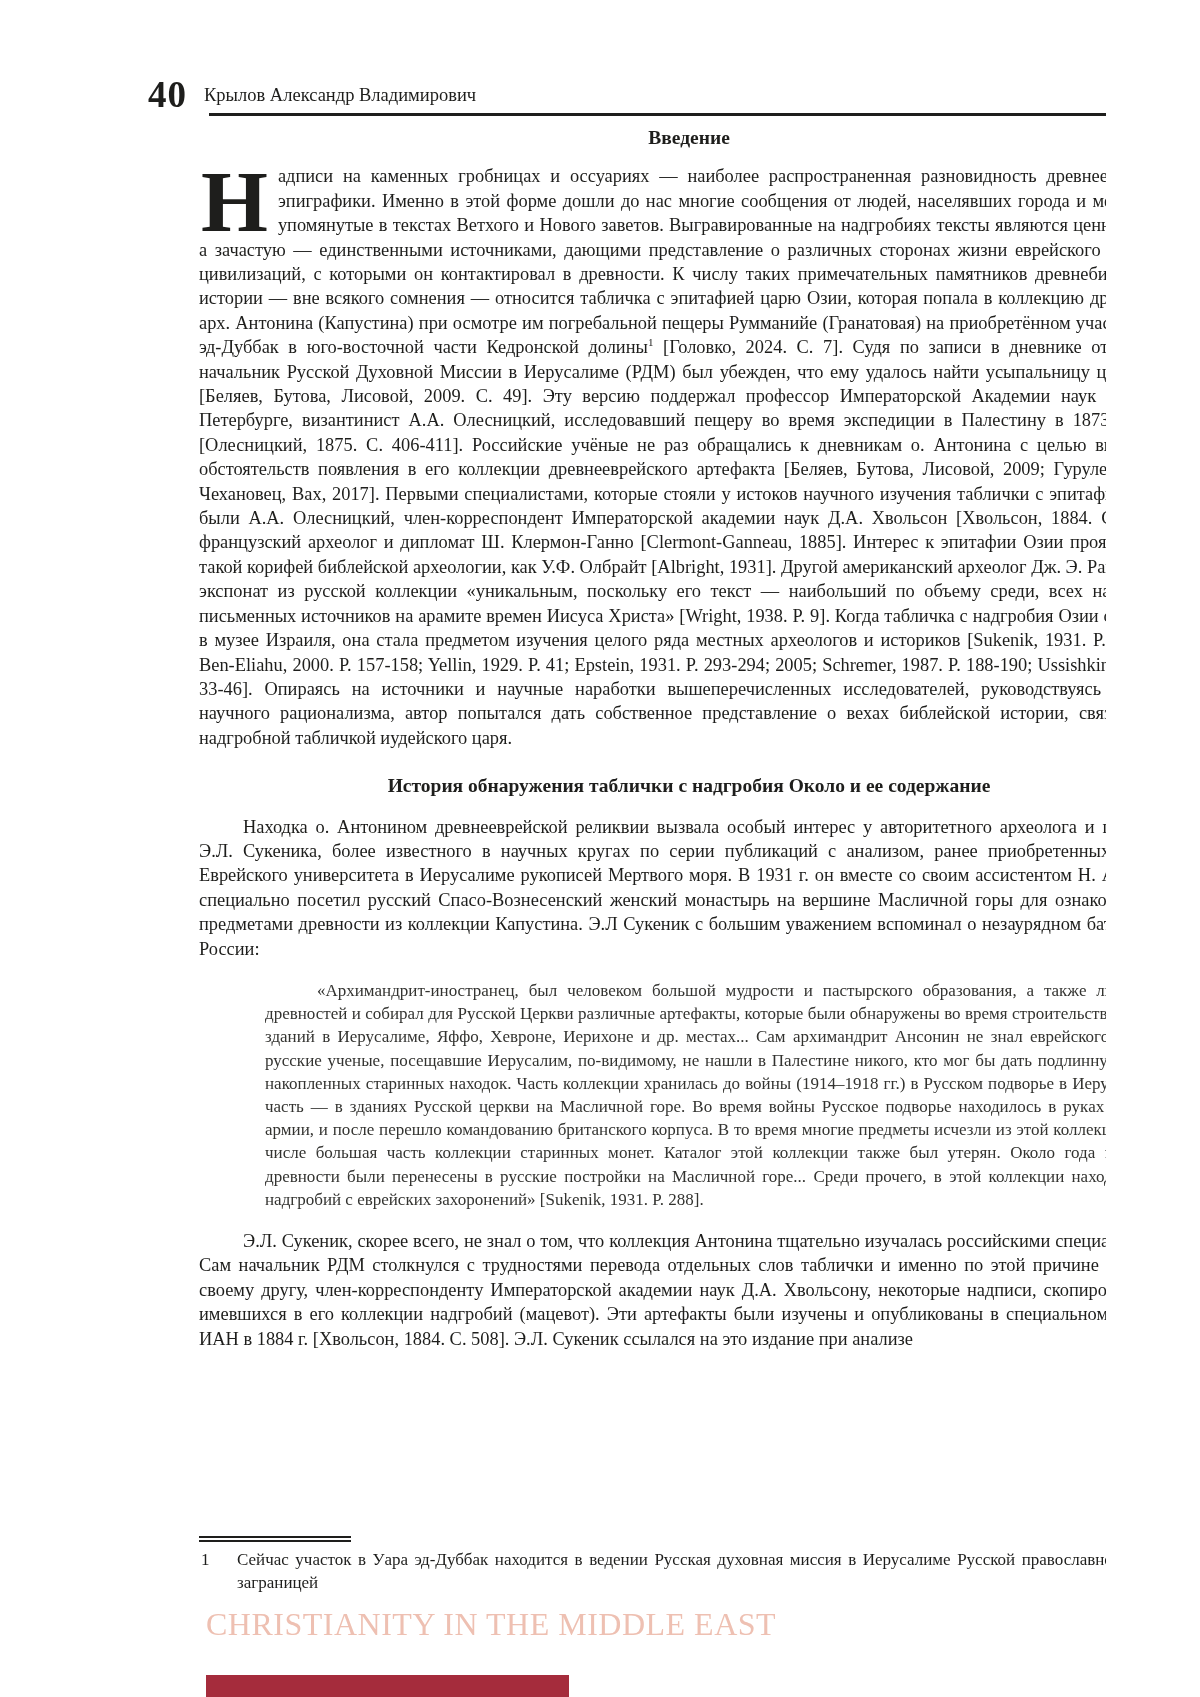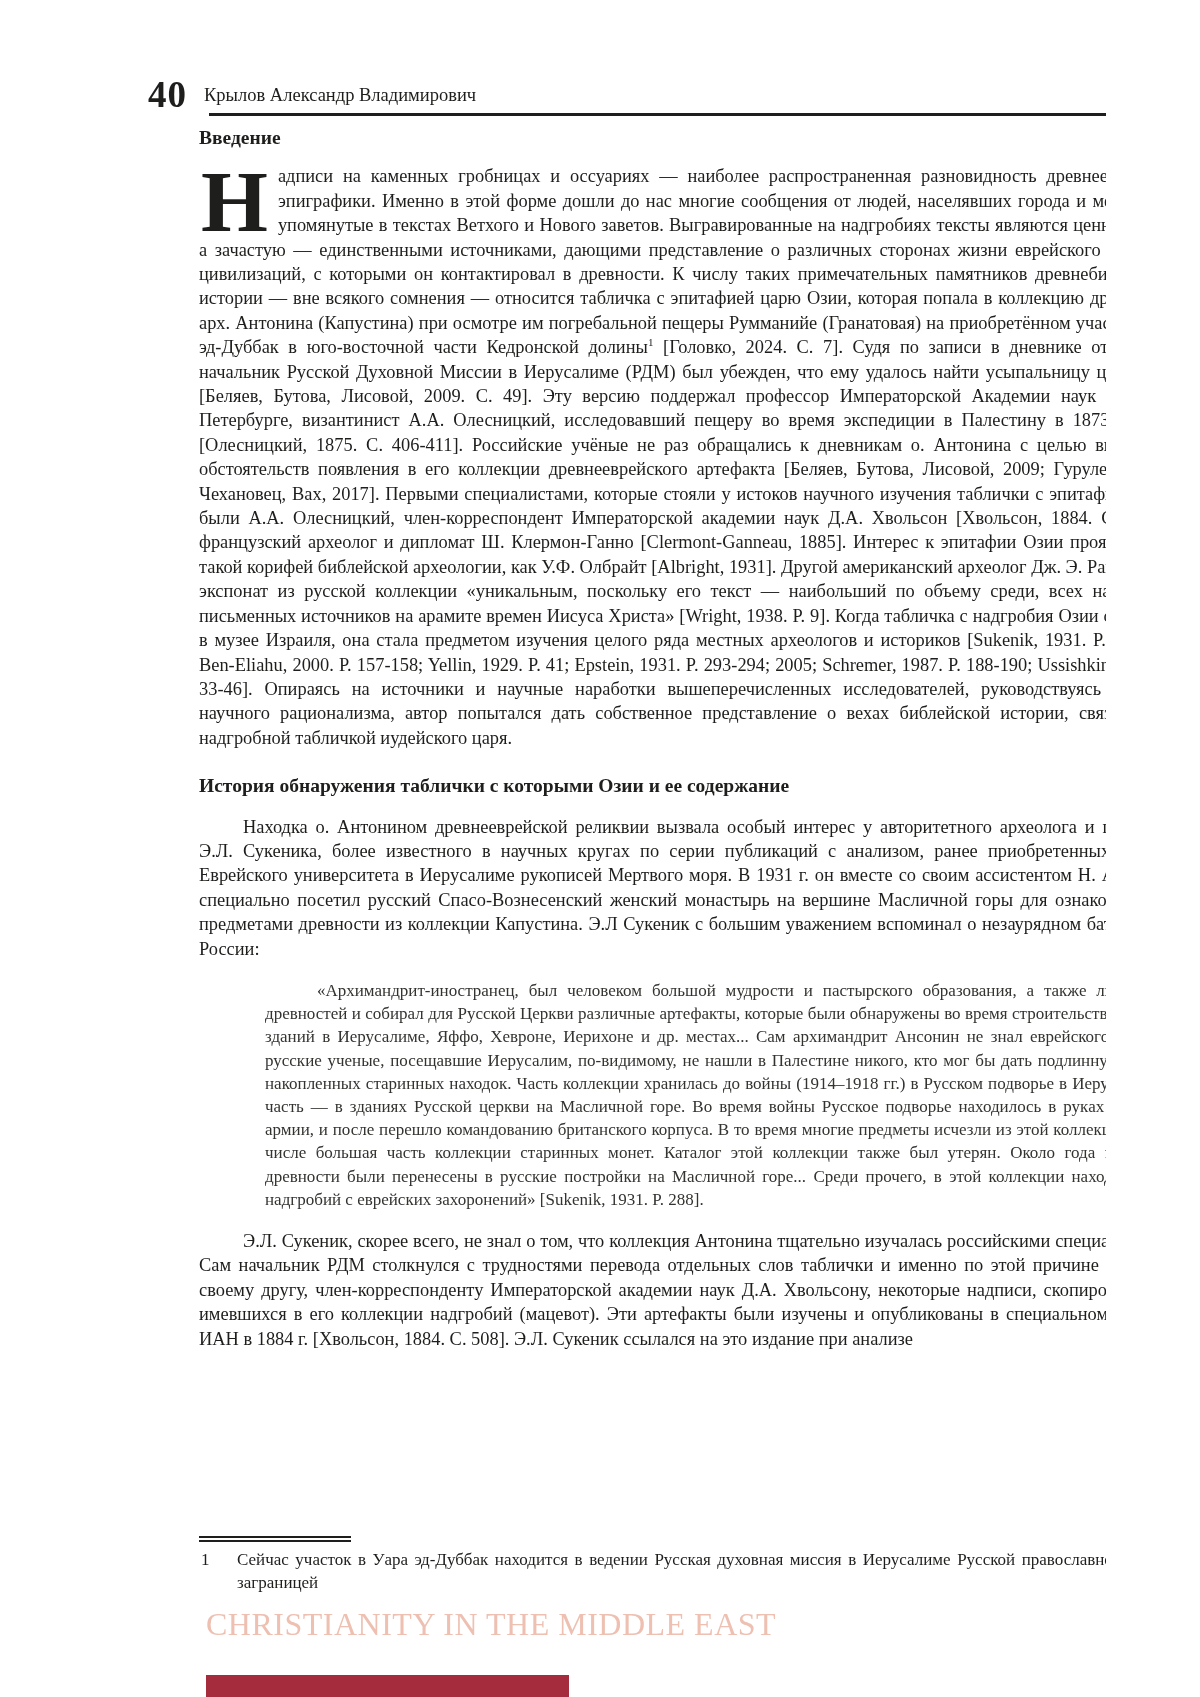--- a/index.html
+++ b/index.html
@@ -32,21 +32,21 @@
   }
   .header-rule{
     position:absolute;top:113px;left:115px;width:970px;
     border-top:3px solid var(--rule);
   }
   
   .content{
     position:absolute;top:126px;left:105px;width:980px;
   }
   .section-heading{
-    font-weight:bold;
+    text-align:center;font-weight:bold;
     font-size:19.5px;line-height:1.25;
     margin:0 0 14px 0;
   }
   .section-heading.second{margin:24px 0 16px 0;}
   p.body{
     font-size:18.4px;line-height:24.4px;
     text-align:justify;margin:0;
   }
   p.body.indent{text-indent:44px;}
   .dropcap{
@@ -108,21 +108,21 @@
   <div class="page-number">40</div>
   <div class="running-head">Крылов Александр Владимирович</div>
   <div class="header-rule"></div>
 
   <div class="content">
 
     <h1 class="section-heading">Введение</h1>
 
     <p class="body"><span class="dropcap">Н</span><span>адписи на каменных гробницах и оссуариях — наиболее распространенная разновидность древнееврейской эпиграфики. Именно в этой форме дошли до нас многие сообщения от людей, населявших города и местности, упомянутые в текстах Ветхого и Нового заветов. Выгравированные на надгробиях тексты являются ценнейшими, а зачастую — единственными источниками, дающими представление о различных сторонах жизни еврейского народа и цивилизаций, с которыми он контактировал в древности. К числу таких примечательных памятников древнебиблейской истории — вне всякого сомнения — относится табличка с эпитафией царю Озии, которая попала в коллекцию древностей арх. Антонина (Капустина) при осмотре им погребальной пещеры Румманийе (Гранатовая) на приобретённом участке Уара эд-Дуббак в юго-восточной части Кедронской долины</span><sup class="fn-ref">1</sup><span> [Головко, 2024. С. 7]. Судя по записи в дневнике от 1885 г., начальник Русской Духовной Миссии в Иерусалиме (РДМ) был убежден, что ему удалось найти усыпальницу царя Озии [Беляев, Бутова, Лисовой, 2009. С. 49]. Эту версию поддержал профессор Императорской Академии наук в Санкт-Петербурге, византинист А.А. Олесницкий, исследовавший пещеру во время экспедиции в Палестину в 1873-1874 гг. [Олесницкий, 1875. С. 406-411]. Российские учёные не раз обращались к дневникам о. Антонина с целью выяснения обстоятельств появления в его коллекции древнееврейского артефакта [Беляев, Бутова, Лисовой, 2009; Гурулева, 2007; Чехановец, Вах, 2017]. Первыми специалистами, которые стояли у истоков научного изучения таблички с эпитафией Озии были А.А. Олесницкий, член-корреспондент Императорской академии наук Д.А. Хвольсон [Хвольсон, 1884. С. 508] и французский археолог и дипломат Ш. Клермон-Ганно [Clermont-Ganneau, 1885]. Интерес к эпитафии Озии проявил даже такой корифей библейской археологии, как У.Ф. Олбрайт [Albright, 1931]. Другой американский археолог Дж. Э. Райт назвал экспонат из русской коллекции «уникальным, поскольку его текст — наибольший по объему среди, всех найденных письменных источников на арамите времен Иисуса Христа» [Wright, 1938. P. 9]. Когда табличка с надгробия Озии оказалась в музее Израиля, она стала предметом изучения целого ряда местных археологов и историков [Sukenik, 1931. P. 288-292; Ben-Eliahu, 2000. P. 157-158; Yellin, 1929. P. 41; Epstein, 1931. P. 293-294; 2005; Schremer, 1987. P. 188-190; Ussishkin, 1970. P. 33-46]. Опираясь на источники и научные наработки вышеперечисленных исследователей, руководствуясь методом научного рационализма, автор попытался дать собственное представление о вехах библейской истории, связанных с надгробной табличкой иудейского царя.</span></p>
 
-    <h2 class="section-heading second">История обнаружения таблички с которыми Озии и ее содержание</h2>
+    <h2 class="section-heading second">История обнаружения таблички с надгробия Около и ее содержание</h2>
 
     <p class="body indent">Находка о. Антонином древнееврейской реликвии вызвала особый интерес у авторитетного археолога и гебраиста Э.Л. Сукеника, более известного в научных кругах по серии публикаций с анализом, ранее приобретенных им для Еврейского университета в Иерусалиме рукописей Мертвого моря. В 1931 г. он вместе со своим ассистентом Н. Авигадом специально посетил русский Спасо-Вознесенский женский монастырь на вершине Масличной горы для ознакомления с предметами древности из коллекции Капустина. Э.Л Сукеник с большим уважением вспоминал о незаурядном батюшке из России:</p>
 
     <blockquote class="quote">«Архимандрит-иностранец, был человеком большой мудрости и пастырского образования, а также любителем древностей и собирал для Русской Церкви различные артефакты, которые были обнаружены во время строительства русских зданий в Иерусалиме, Яффо, Хевроне, Иерихоне и др. местах... Сам архимандрит Ансонин не знал еврейского языка, а русские ученые, посещавшие Иерусалим, по-видимому, не нашли в Палестине никого, кто мог бы дать подлинную оценку накопленных старинных находок. Часть коллекции хранилась до войны (1914–1918 гг.) в Русском подворье в Иерусалиме, а часть — в зданиях Русской церкви на Масличной горе. Во время войны Русское подворье находилось в руках турецкой армии, и после перешло командованию британского корпуса. В то время многие предметы исчезли из этой коллекции, в том числе большая часть коллекции старинных монет. Каталог этой коллекции также был утерян. Около года назад все древности были перенесены в русские постройки на Масличной горе... Среди прочего, в этой коллекции находится ряд надгробий с еврейских захоронений» [Sukenik, 1931. P. 288].</blockquote>
 
     <p class="body indent">Э.Л. Сукеник, скорее всего, не знал о том, что коллекция Антонина тщательно изучалась российскими специалистами. Сам начальник РДМ столкнулся с трудностями перевода отдельных слов таблички и именно по этой причине направил своему другу, член-корреспонденту Императорской академии наук Д.А. Хвольсону, некоторые надписи, скопированные с имевшихся в его коллекции надгробий (мацевот). Эти артефакты были изучены и опубликованы в специальном издании ИАН в 1884 г. [Хвольсон, 1884. С. 508]. Э.Л. Сукеник ссылался на это издание при анализе</p>
 
   </div>
 
   <div class="footnote-block">

